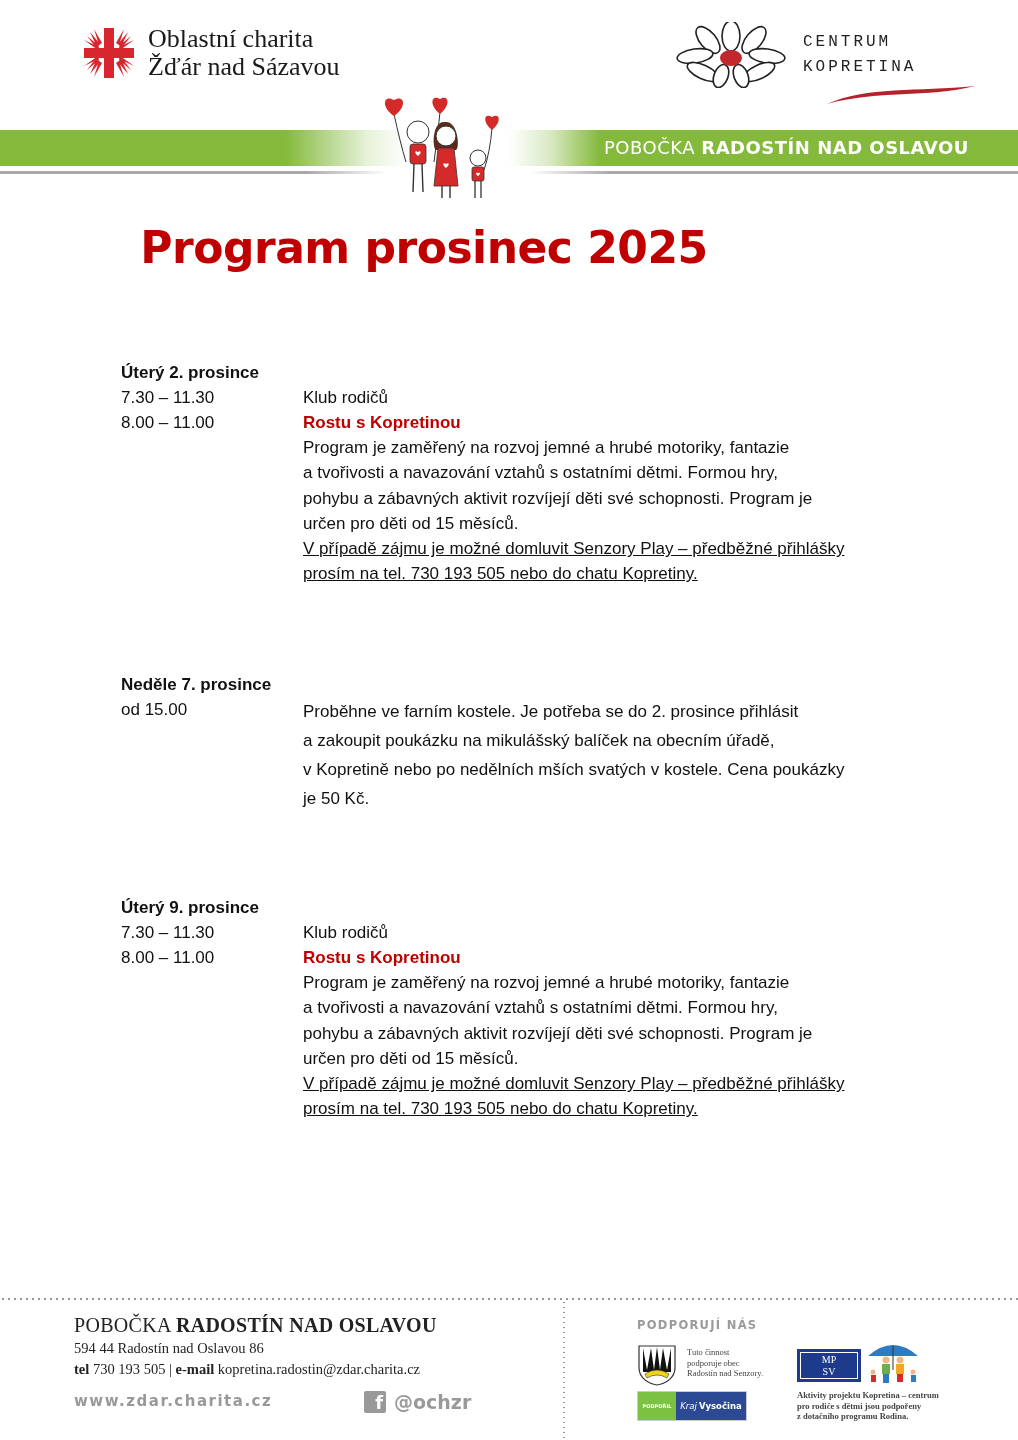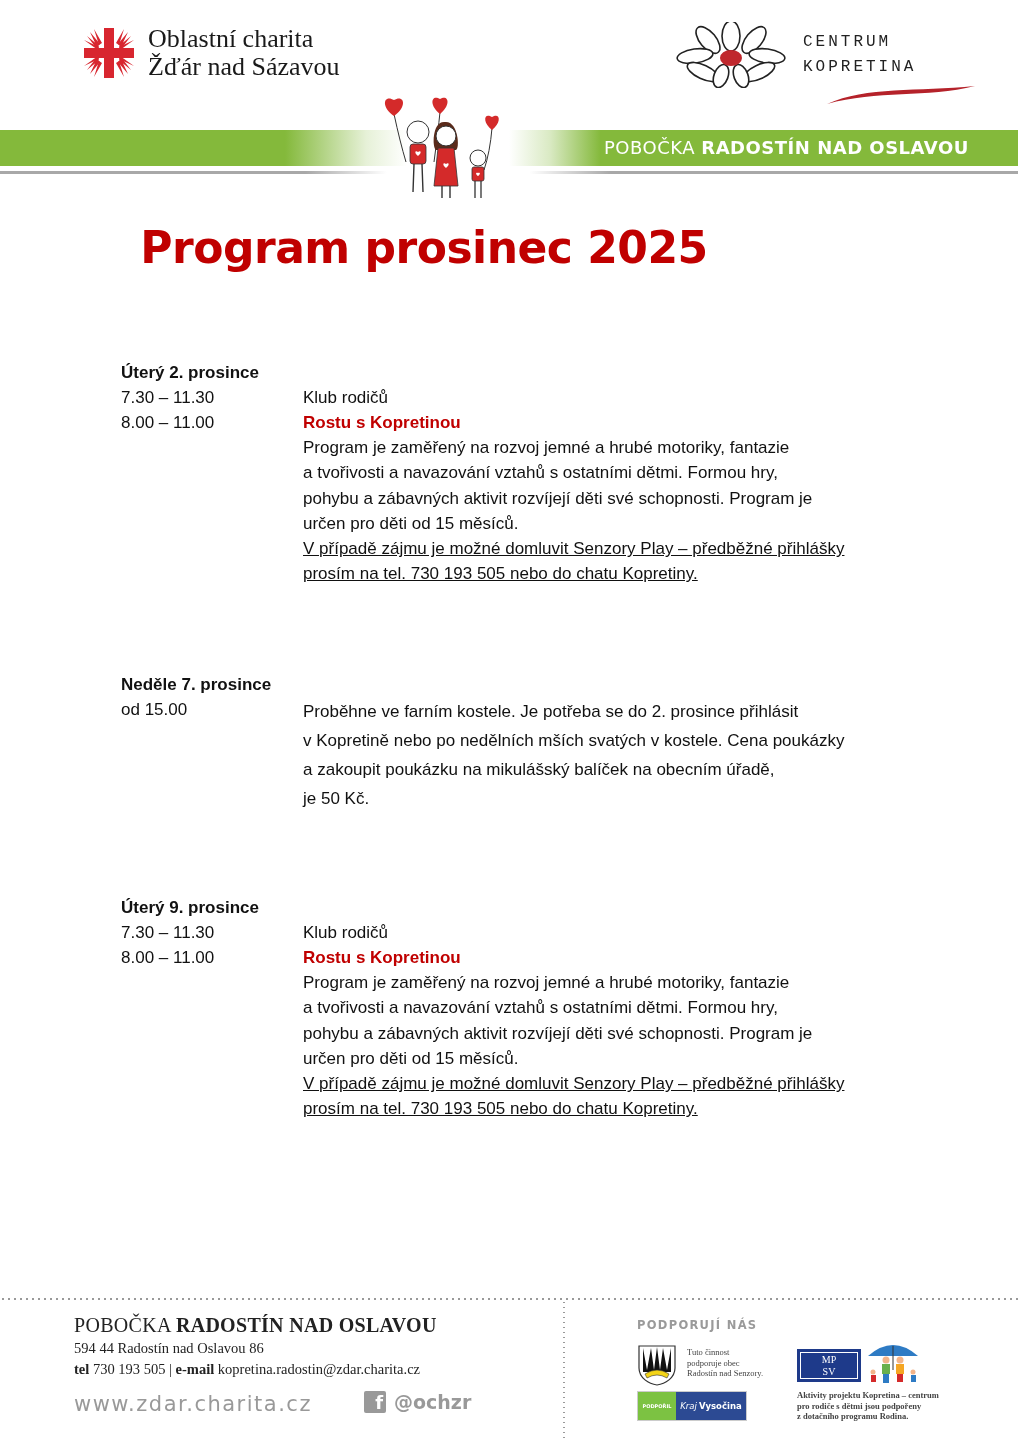--- a/index.html
+++ b/index.html
@@ -44,21 +44,21 @@
   .dots-h { position: absolute; left: 0; top: 1298px; width: 1018px; height: 2px;
     background-image: radial-gradient(circle, #999 0.9px, transparent 1.1px); background-size: 6px 2px; }
   .dots-v { position: absolute; left: 563px; top: 1300px; width: 2px; height: 140px;
     background-image: radial-gradient(circle, #999 0.9px, transparent 1.1px); background-size: 2px 5px; }
 
   .f-branch { position: absolute; left: 74px; top: 1314px; font-family: "Liberation Serif", serif; font-size: 20px; color: #222; letter-spacing: 0.3px; }
   .f-branch b { font-weight: bold; }
   .f-addr { position: absolute; left: 74px; top: 1340px; font-family: "Liberation Serif", serif; font-size: 14.5px; color: #222; }
   .f-contact { position: absolute; left: 74px; top: 1361px; font-family: "Liberation Serif", serif; font-size: 14.5px; color: #222; }
   .f-contact b { font-weight: bold; }
-  .f-web { position: absolute; left: 74px; top: 1392px; font-family: "DejaVu Sans", sans-serif; font-weight: normal; font-size: 21px; color: #999; letter-spacing: 1.5px; }
+  .f-web { position: absolute; left: 74px; top: 1392px; font-family: "DejaVu Sans", sans-serif; font-weight: bold; font-size: 15px; color: #999; letter-spacing: 1.5px; }
   .f-fb { position: absolute; left: 364px; top: 1391px; display: flex; align-items: center; gap: 8px; font-family: "DejaVu Sans", sans-serif; font-weight: bold; font-size: 19px; color: #999; }
   .fb-box { width: 22px; height: 22px; background: #999; border-radius: 2px; color: #fff; font-size: 18px; line-height: 24px; text-align: right; padding-right: 3px; font-family: "DejaVu Sans", sans-serif; }
 
   .support-title { position: absolute; left: 637px; top: 1318px; font-family: "DejaVu Sans", sans-serif; font-weight: bold; font-size: 11.5px; color: #9a9a9a; letter-spacing: 1.3px; }
   .crest { position: absolute; left: 637px; top: 1344px; width: 40px; height: 42px; }
   .crest-text { position: absolute; left: 687px; top: 1347px; font-family: "Liberation Serif", serif; font-size: 8.5px; line-height: 10.5px; color: #444; }
   .vysocina { position: absolute; left: 637px; top: 1391px; width: 110px; height: 30px; display: flex; border: 1px solid #ccc; }
   .vys-left { width: 38px; background: #7cc242; color: #fff; font-size: 5px; font-weight: bold; display: flex; align-items: center; justify-content: center; font-family: "DejaVu Sans", sans-serif; }
   .vys-right { flex: 1; background: #2c4a93; color: #fff; font-size: 8.5px; display: flex; align-items: center; justify-content: center; font-family: "DejaVu Sans", sans-serif; font-style: italic; }
   .vys-right b { font-style: normal; margin-left: 2px; }
@@ -168,22 +168,22 @@
     </div>
   </div>
 </div>
 
 <div class="day" style="top:672px">
   <div class="day-heading">Neděle 7. prosince</div>
   <div class="row">
     <div class="time">od 15.00</div>
     <div class="activity desc-wide">
       <div class="desc-line">Proběhne ve farním kostele. Je potřeba se do 2. prosince přihlásit</div>
+      <div class="desc-line">a zakoupit poukázku na mikulášský balíček na obecním úřadě,</div>
       <div class="desc-line">v Kopretině nebo po nedělních mších svatých v kostele. Cena poukázky</div>
-      <div class="desc-line">a zakoupit poukázku na mikulášský balíček na obecním úřadě,</div>
       <div class="desc-line">je 50 Kč.</div>
     </div>
   </div>
 </div>
 
 <div class="day" style="top:895px">
   <div class="day-heading">Úterý 9. prosince</div>
   <div class="row">
     <div class="time">7.30 – 11.30</div>
     <div class="activity">Klub rodičů</div>

